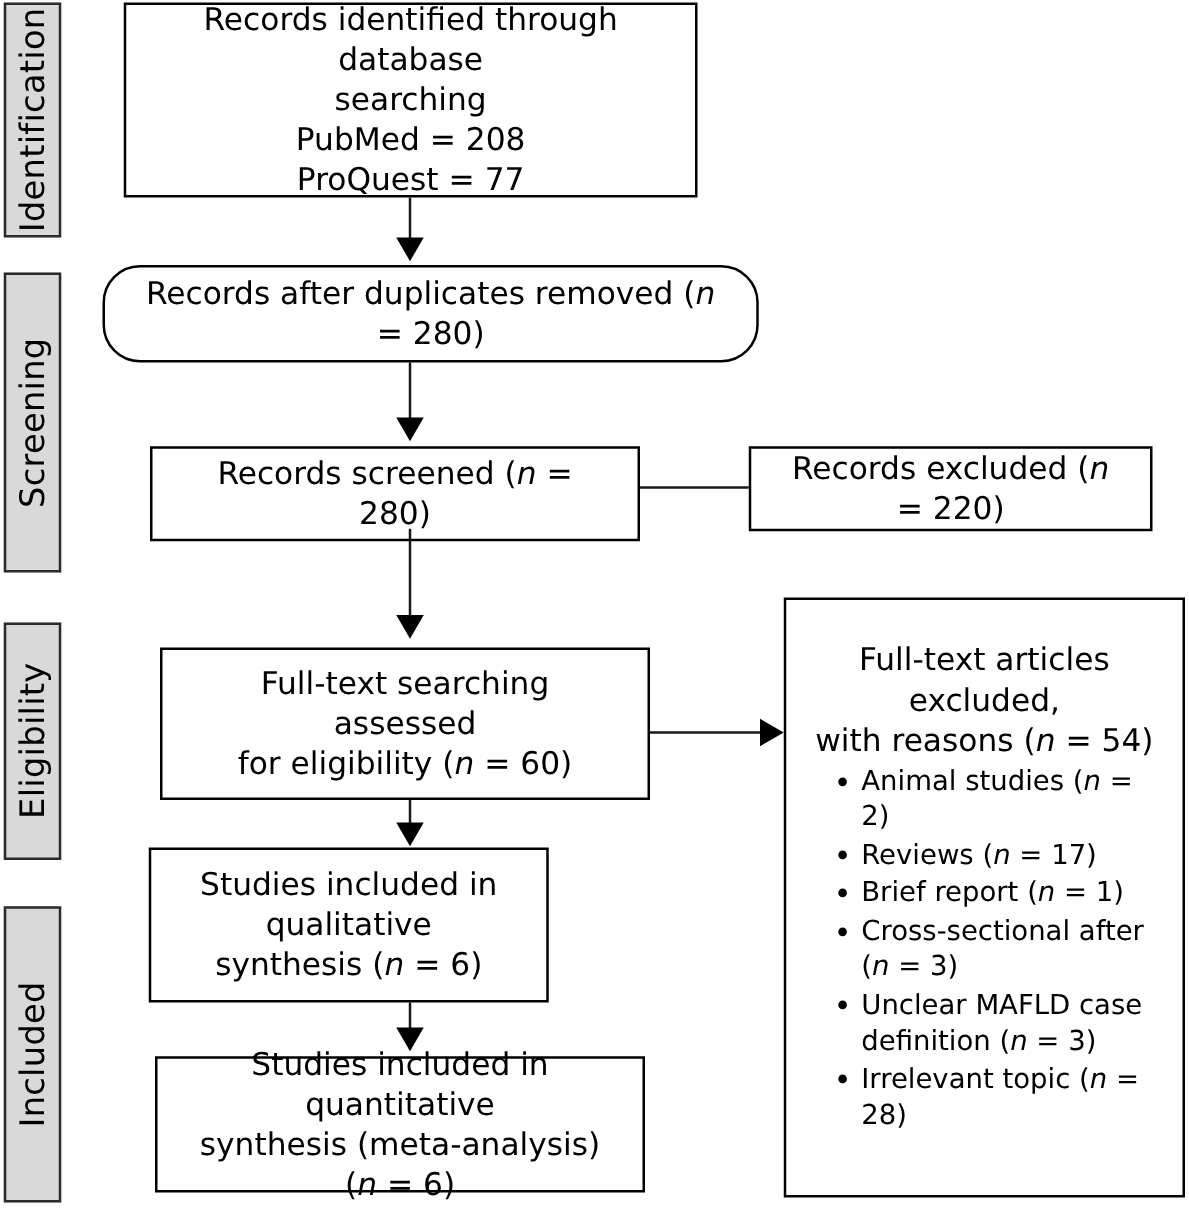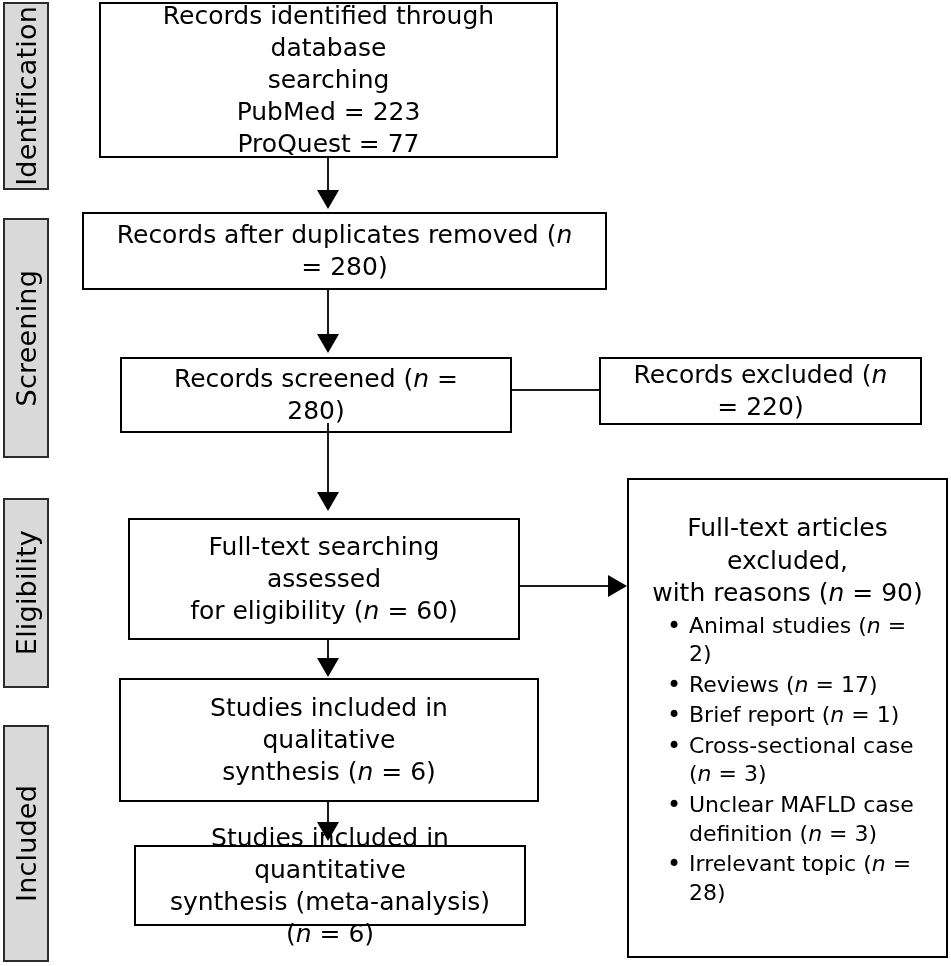--- a/index.html
+++ b/index.html
@@ -139,29 +139,29 @@
   </div>
 
   <div class="stage-label" style="left:3px; top:725px; width:46px; height:237px;">
     <span class="vtext">Included</span>
   </div>
 
   <div class="box" style="left:99px; top:2px; width:459px; height:156px;">
     <div class="inner">
       <div>Records identified through database</div>
       <div>searching</div>
-      <div>PubMed = 223</div>
+      <div>PubMed = 208</div>
       <div>ProQuest = 77</div>
     </div>
   </div>
 
   <div class="vline" style="left:327px; top:158px; height:36px;"></div>
   <div class="arrow-down" style="left:317px; top:190px;"></div>
 
-  <div class="box" style="left:82px; top:212px; width:525px; height:78px;">
+  <div class="box" style="left:82px; top:212px; width:525px; height:78px;border-radius:30px;">
     <div class="inner">
       <span>Records after duplicates removed (</span><i class="n">n</i><span> = 280)</span>
     </div>
   </div>
 
   <div class="vline" style="left:327px; top:290px; height:48px;"></div>
   <div class="arrow-down" style="left:317px; top:334px;"></div>
 
   <div class="box" style="left:120px; top:357px; width:392px; height:76px;">
     <div class="inner">
@@ -191,64 +191,64 @@
   </div>
 
   <div class="hline" style="left:520px; top:585px; width:90px;"></div>
   <div class="arrow-right" style="left:608px; top:575px;"></div>
 
   <div class="box reasons" style="left:627px; top:478px; width:321px; height:480px;">
     <div class="inner">
       <div class="head">
         <div>Full-text articles excluded,</div>
         <div>
-          <span>with reasons (</span><i class="n">n</i><span> = 90)</span>
+          <span>with reasons (</span><i class="n">n</i><span> = 54)</span>
         </div>
       </div>
       <ul>
         <li>
           <span>Animal studies (</span><i class="n">n</i><span> = 2)</span>
         </li>
         <li>
           <span>Reviews (</span><i class="n">n</i><span> = 17)</span>
         </li>
         <li>
           <span>Brief report (</span><i class="n">n</i><span> = 1)</span>
         </li>
         <li>
-          <span>Cross-sectional case</span><br>
+          <span>Cross-sectional after</span><br>
           <span>(</span><i class="n">n</i><span> = 3)</span>
         </li>
         <li>
           <span>Unclear MAFLD case</span><br>
           <span>definition (</span><i class="n">n</i><span> = 3)</span>
         </li>
         <li>
           <span>Irrelevant topic (</span><i class="n">n</i><span> = 28)</span>
         </li>
       </ul>
     </div>
   </div>
 
   <div class="vline" style="left:327px; top:640px; height:22px;"></div>
   <div class="arrow-down" style="left:317px; top:658px;"></div>
 
-  <div class="box" style="left:119px; top:678px; width:420px; height:124px;">
+  <div class="box" style="left:119px; top:678px; width:320px; height:124px;">
     <div class="inner">
       <div>Studies included in qualitative</div>
       <div>
         <span>synthesis (</span><i class="n">n</i><span> = 6)</span>
       </div>
     </div>
   </div>
 
   <div class="vline" style="left:327px; top:802px; height:24px;"></div>
   <div class="arrow-down" style="left:317px; top:822px;"></div>
 
-  <div class="box" style="left:134px; top:845px; width:392px; height:81px;">
+  <div class="box" style="left:124px; top:845px; width:392px; height:109px;">
     <div class="inner">
       <div>Studies included in quantitative</div>
       <div>
         <span>synthesis (meta-analysis) (</span><i class="n">n</i><span> = 6)</span>
       </div>
     </div>
   </div>
 
 </div>
 

